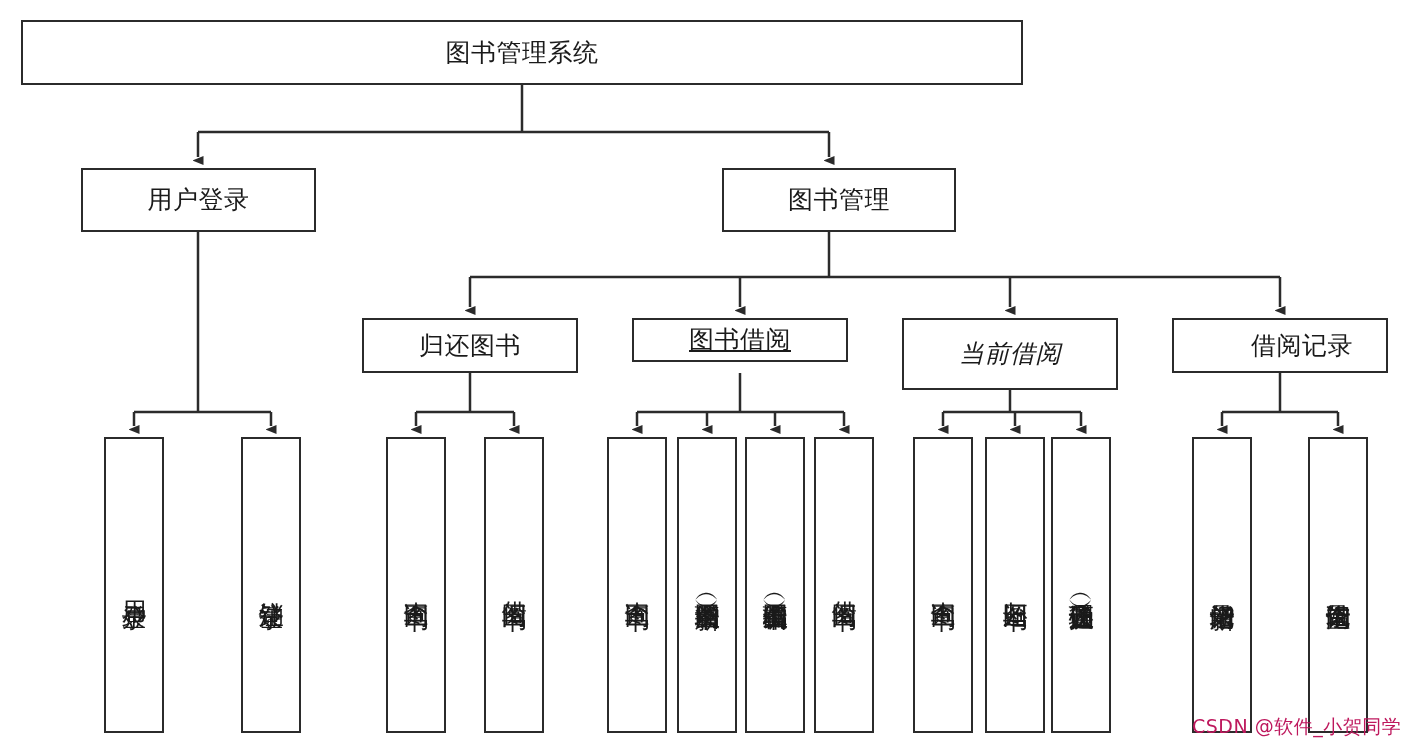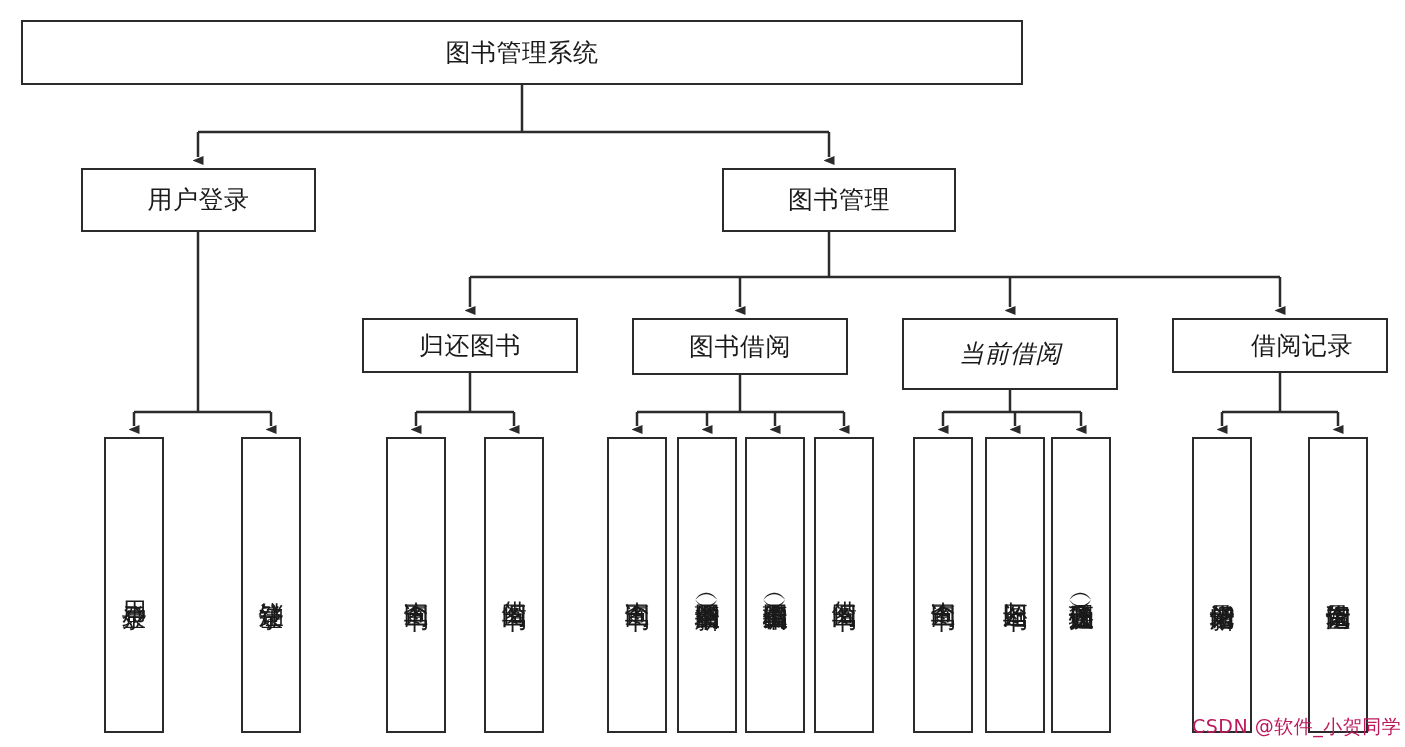--- a/index.html
+++ b/index.html
@@ -122,21 +122,21 @@
   </svg>
 
   <div class="node node-h" id="node-root" style="left: 21px; top: 20px; width: 1002px; height: 65px;">图书管理系统</div>
 
   <div id="level2-layer">
       <div class="node node-h" style="left: 81px; top: 168px; width: 235px; height: 64px;">用户登录</div>
       <div class="node node-h" style="left: 712px; top: 168px; width: 234px; height: 64px; margin-left: 10px;">图书管理</div>
     </div>
   <div id="level3-layer">
       <div class="node node-h" style="left: 362px; top: 318px; width: 216px; height: 55px;">归还图书</div>
-      <div class="node node-h" style="left: 632px; top: 318px; width: 216px; height: 57px;">图书借阅</div>
+      <div class="node node-h" style="left: 632px; top: 318px; width: 216px; height: 44px; text-decoration: underline;">图书借阅</div>
       <div class="node node-h" style="left: 902px; top: 318px; width: 216px; height: 72px; font-style: italic;">当前借阅</div>
       <div class="node node-h" style="left: 1172px; top: 318px; width: 216px; height: 55px; padding-left: 44px;">借阅记录</div>
     </div>
   <div id="leaf-layer">
       <div class="node node-v" style="left: 104px; top: 437px; width: 60px; height: 296px;">用户登录</div>
       <div class="node node-v" style="left: 241px; top: 437px; width: 60px; height: 296px;">注销登录</div>
       <div class="node node-v" style="left: 386px; top: 437px; width: 60px; height: 296px;">查询图书</div>
       <div class="node node-v" style="left: 484px; top: 437px; width: 60px; height: 296px;">借阅图书</div>
       <div class="node node-v" style="left: 607px; top: 437px; width: 60px; height: 296px;">查询图书</div>
       <div class="node node-v tight" style="left: 677px; top: 437px; width: 60px; height: 296px;">新增图书（管理员）</div>

